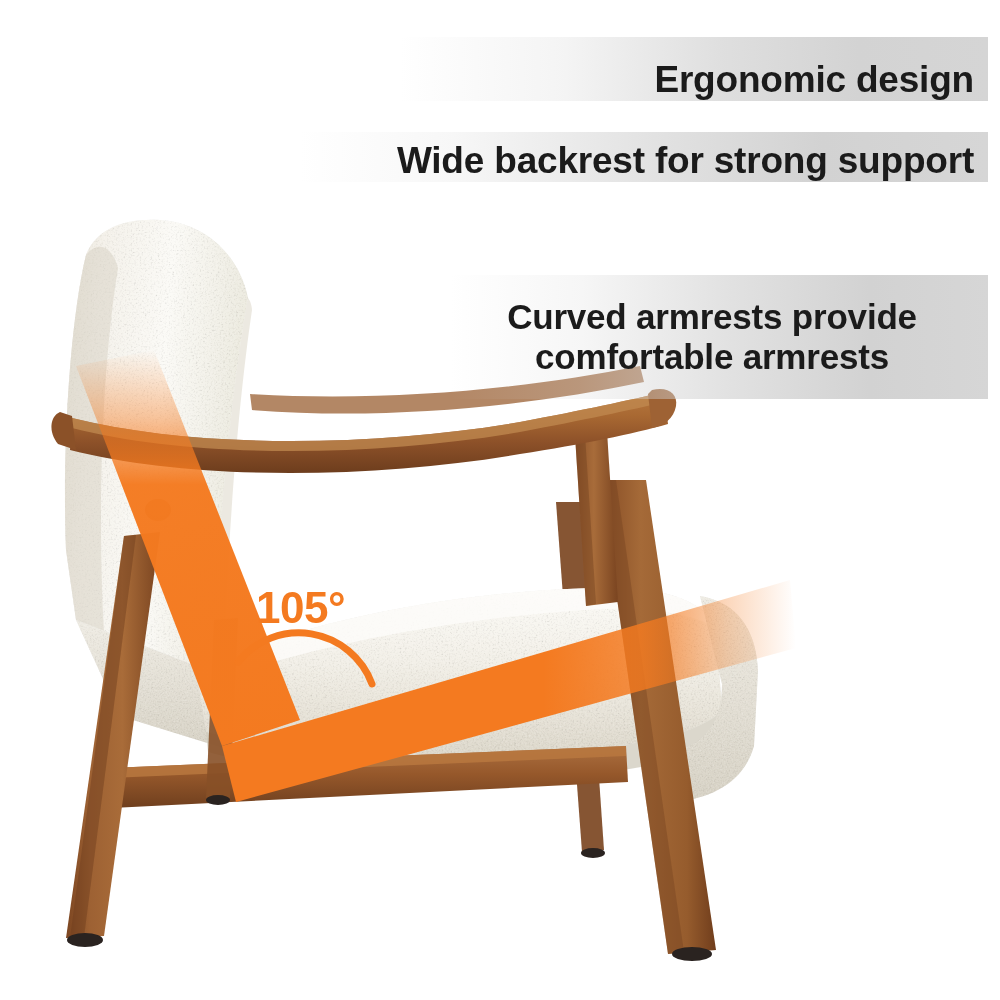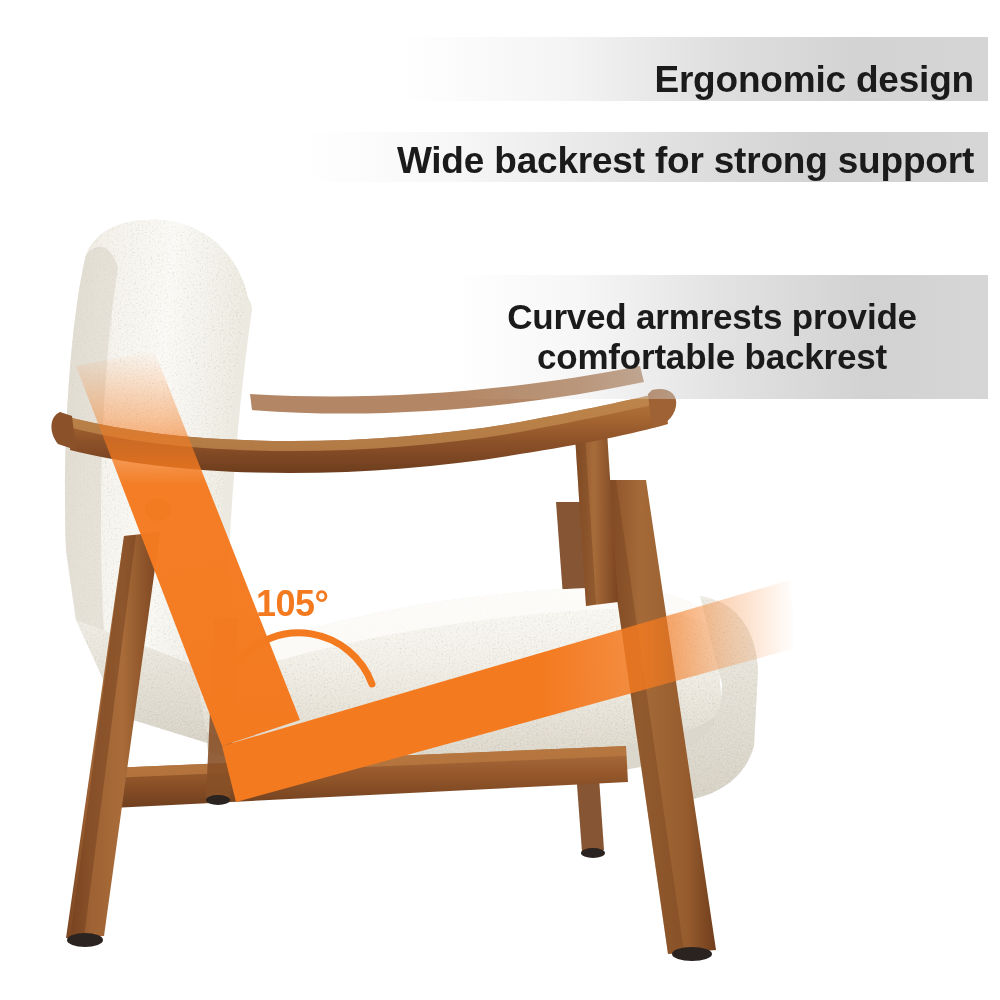--- a/index.html
+++ b/index.html
@@ -49,21 +49,21 @@
   #band-3 .t{width:100%;text-align:center;}
 
   
   #chair-figure{position:absolute;left:0;top:150px;width:860px;height:850px;}
   svg{display:block;}
 
   
   #angle-label{
     position:absolute;
     left:256px; top:586px;
-    font-size:36px;
+    font-size:44px;
     font-weight:700;
     color:#f47a20;
     letter-spacing:-0.5px;
     line-height:1;
     pointer-events:none;
     text-align:center;
   }
 </style>
 </head>
 <body>
@@ -266,16 +266,16 @@
 
   <div class="band" id="band-1">
     <span class="t">Ergonomic design</span>
   </div>
 
   <div class="band" id="band-2">
     <span class="t">Wide backrest for strong support</span>
   </div>
 
   <div class="band" id="band-3">
-    <span class="t"><span>Curved armrests provide</span><br><span>comfortable backrest</span></span>
+    <span class="t"><span>Curved armrests provide</span><br><span>comfortable armrests</span></span>
   </div>
 
 </div>
 
 </body></html>

